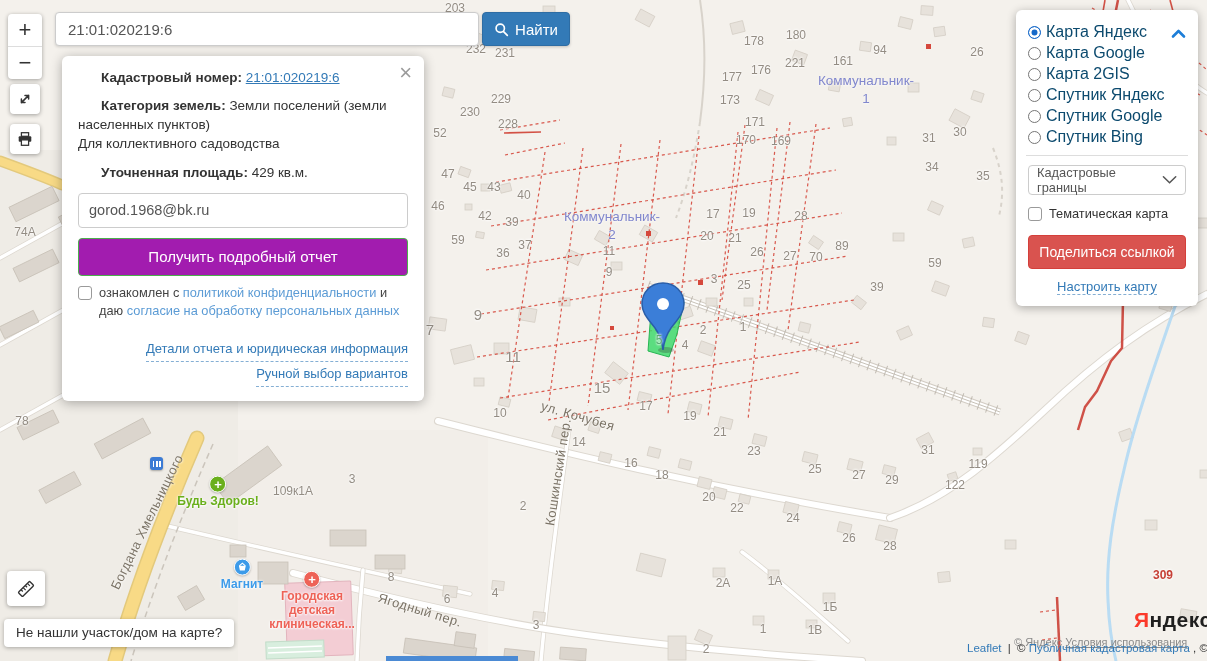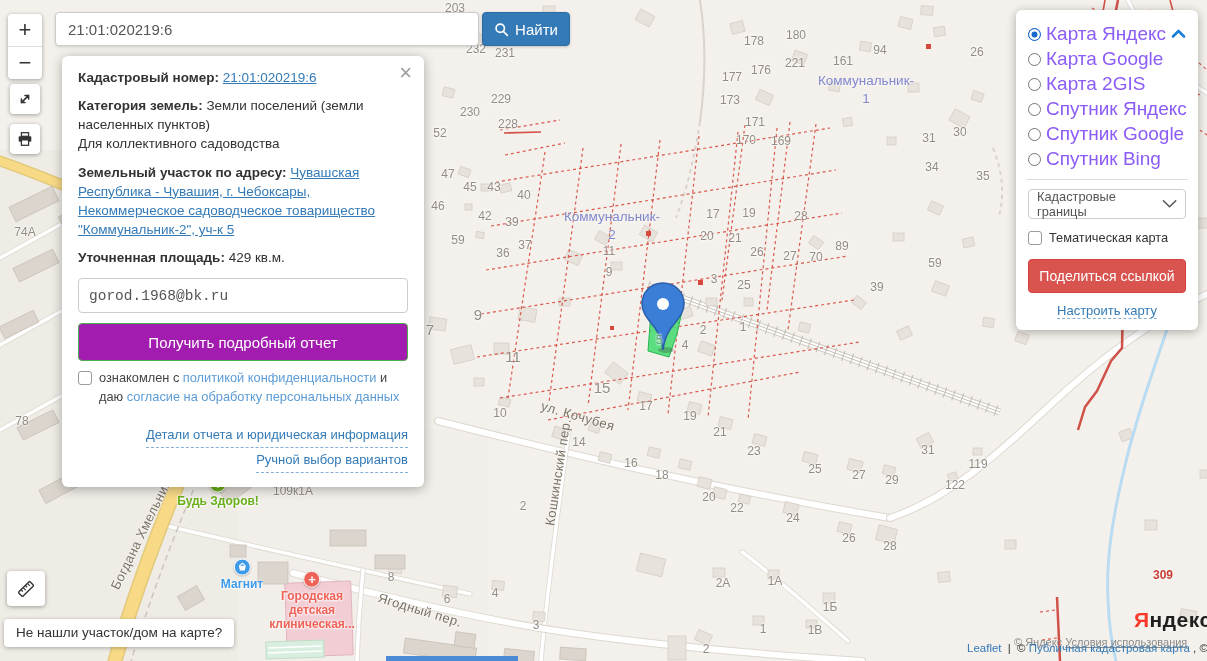--- a/index.html
+++ b/index.html
@@ -83,38 +83,38 @@
   #search-btn { margin-left:3px; width:88px; height:34px; background:#337ab7; border:1px solid #2e6da4;
                 border-radius:4px; color:#fff; font-size:15px; display:flex; align-items:center;
                 justify-content:center; gap:6px; box-shadow:0 1px 3px rgba(0,0,0,.2); }
 
   
   #info-panel { position:absolute; left:62px; top:56px; width:362px; background:#fff; border-radius:6px;
                 box-shadow:0 2px 12px rgba(0,0,0,.3); z-index:12; padding:12px 16px 14px;
                 font-size:13.5px; color:#333; line-height:1.42; }
   #ip-close { position:absolute; top:6px; right:12px; font-size:22px; color:#9b9b9b; cursor:pointer; line-height:1; }
   .ip-p { margin:0 0 9px; }
-  .ip-p b { color:#333; }
+  .ip-p b { color:#333;margin-left:23px; }
   #email-input { width:100%; height:35px; border:1px solid #ccc; border-radius:4px; padding:0 10px;
-                 font-size:14.5px; color:#555; font-family:Liberation Mono, monospace; margin-top:2px; outline:none; }
+                 font-size:14.5px; color:#555; font-family:Liberation Sans, sans-serif; margin-top:2px; outline:none; }
   #report-btn { width:100%; height:38px; margin-top:10px; background:#a21caf; border:1px solid #4cae4c;
                 border-radius:4px; color:#fff; font-size:15px; }
   .cb-row { display:flex; gap:7px; margin-top:8px; font-size:12.8px; color:#444; line-height:1.45; }
   .cb { width:14px; height:14px; border:1px solid #9a9a9a; border-radius:3px; background:#fff;
         flex-shrink:0; margin-top:2px; cursor:pointer; }
   .ip-links { margin-top:16px; text-align:right; font-size:13px; line-height:1.85; }
   .ip-links a { display:inline-block; }
 
   
   #layers-panel { position:absolute; left:1016px; top:10px; width:182px; background:#fff; border-radius:6px;
                   box-shadow:0 2px 10px rgba(0,0,0,.3); z-index:12; padding:10px 12px 12px; }
   .radio-row { display:flex; align-items:center; gap:5px; margin:3px 0; cursor:pointer; }
   .radio { width:13px; height:13px; border:1.5px solid #767676; border-radius:50%; background:#fff; flex-shrink:0; }
   .radio.checked { border-color:#1669c9; background:#1669c9; box-shadow:inset 0 0 0 2.5px #fff; }
-  .radio-label { font-size:19px; color:#8b5cf6; white-space:nowrap; }
+  .radio-label { font-size:16px; color:#0c4a6e; white-space:nowrap; }
   #collapse-chevron { position:absolute; top:15px; right:12px; cursor:pointer; }
   .lp-divider { height:1px; background:#ddd; margin:9px -2px 9px; }
   #overlay-select { height:30px; border:1px solid #ccc; border-radius:4px; display:flex; align-items:center;
                     justify-content:space-between; padding:0 8px; cursor:pointer; background:#fff; }
   #overlay-select .sel-label { font-size:12.8px; color:#555; }
   .lp-cb { margin-top:10px; font-size:12.8px; color:#333; align-items:center; }
   .lp-cb .cb { margin-top:0; }
   #share-btn { width:100%; height:34px; margin-top:11px; background:#d9534f; border:1px solid #d43f3a;
                border-radius:4px; color:#fff; font-size:14px; }
   .lp-link-wrap { text-align:center; margin-top:10px; font-size:13px; }
@@ -540,24 +540,20 @@
     <p class="ip-p">
       <b>Кадастровый номер:</b>
       <a class="lnk">21:01:020219:6</a>
     </p>
     <p class="ip-p">
       <b>Категория земель:</b>
       <span>Земли поселений (земли населенных пунктов)</span><br>
       <span>Для коллективного садоводства</span>
     </p>
     <p class="ip-p">
-      <b>Земельный участок по адресу:</b>
-      <a class="lnk">Чувашская Республика - Чувашия, г. Чебоксары, Некоммерческое садоводческое товарищество "Коммунальник-2", уч-к 5</a>
-    </p>
-    <p class="ip-p">
       <b>Уточненная площадь:</b>
       <span>429 кв.м.</span>
     </p>
     <input id="email-input" value="gorod.1968@bk.ru" style="">
     <button id="report-btn">Получить подробный отчет</button>
     <div class="cb-row">
       <span class="cb"></span>
       <span class="cb-text"><span>ознакомлен с </span><a class="lnk2">политикой конфиденциальности</a><span> и даю </span><a class="lnk2">согласие на обработку персональных данных</a></span>
     </div>
     <div class="ip-links">

